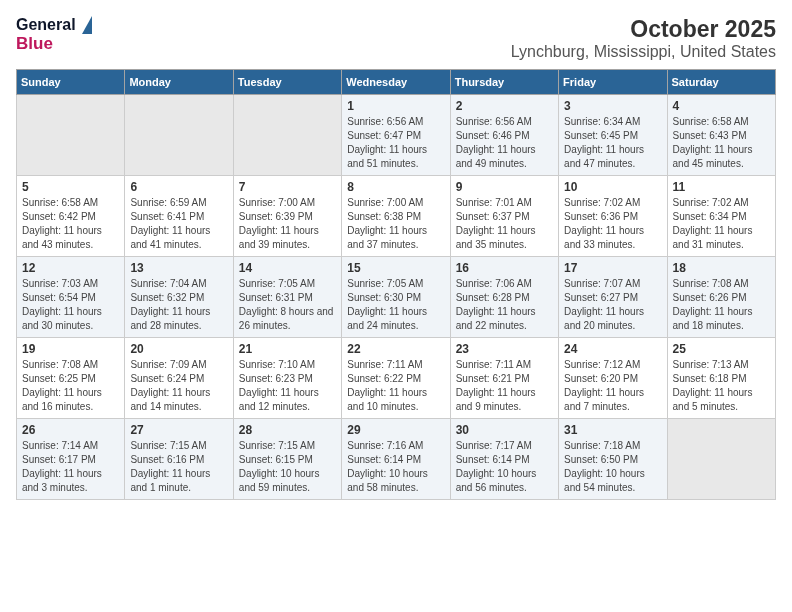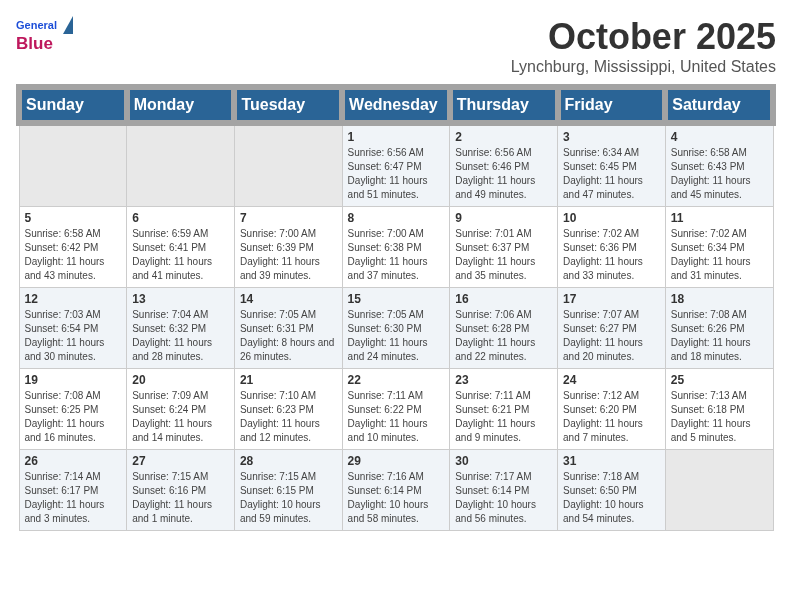--- a/index.html
+++ b/index.html
@@ -31,41 +31,41 @@
       height: 0;
       border-left: 10px solid transparent;
       border-bottom: 18px solid #2a6496;
       display: inline-block;
       margin-left: 2px;
     }
     .title-area {
       text-align: right;
     }
     .month-title {
-      font-size: 36px;
+      font-size: 23px;
       font-weight: bold;
       color: #333;
     }
     .location {
       font-size: 16px;
       color: #555;
     }
     table {
       width: 100%;
       border-collapse: collapse;
       table-layout: fixed;
     }
     thead tr th {
       background-color: #2a6496;
       color: #fff;
-      font-size: 16px;
+      font-size: 11px;
       font-weight: bold;
       padding: 6px 4px;
       text-align: left;
-      border: 6px solid #a3a3a3;
+      border: 1px solid #a3a3a3;
     }
     tbody tr td {
       border: 1px solid #ccc;
       vertical-align: top;
       padding: 4px 5px;
       font-size: 10.5px;
       color: #333;
       height: 80px;
     }
     tbody tr:nth-child(odd) td {
@@ -88,21 +88,21 @@
     .empty-cell {
       background-color: #e8e8e8 !important;
     }
   </style>
 </head>
 <body>
 
 <div class="header-area">
   <div class="logo">
     <div class="logo-row">
-      <div style="font-size:11px; font-weight:bold; color:#1d4ed8;">General</div>
+      <div style="font-size:16px; font-weight:bold; color:#0f172a;">General</div>
       <div class="logo-triangle"></div>
     </div>
     <div style="font-size:17px; font-weight:bold; color:#be185d; margin-left:0;">Blue</div>
   </div>
   <div class="title-area">
     <div class="month-title">October 2025</div>
     <div class="location">Lynchburg, Mississippi, United States</div>
   </div>
 </div>
 

